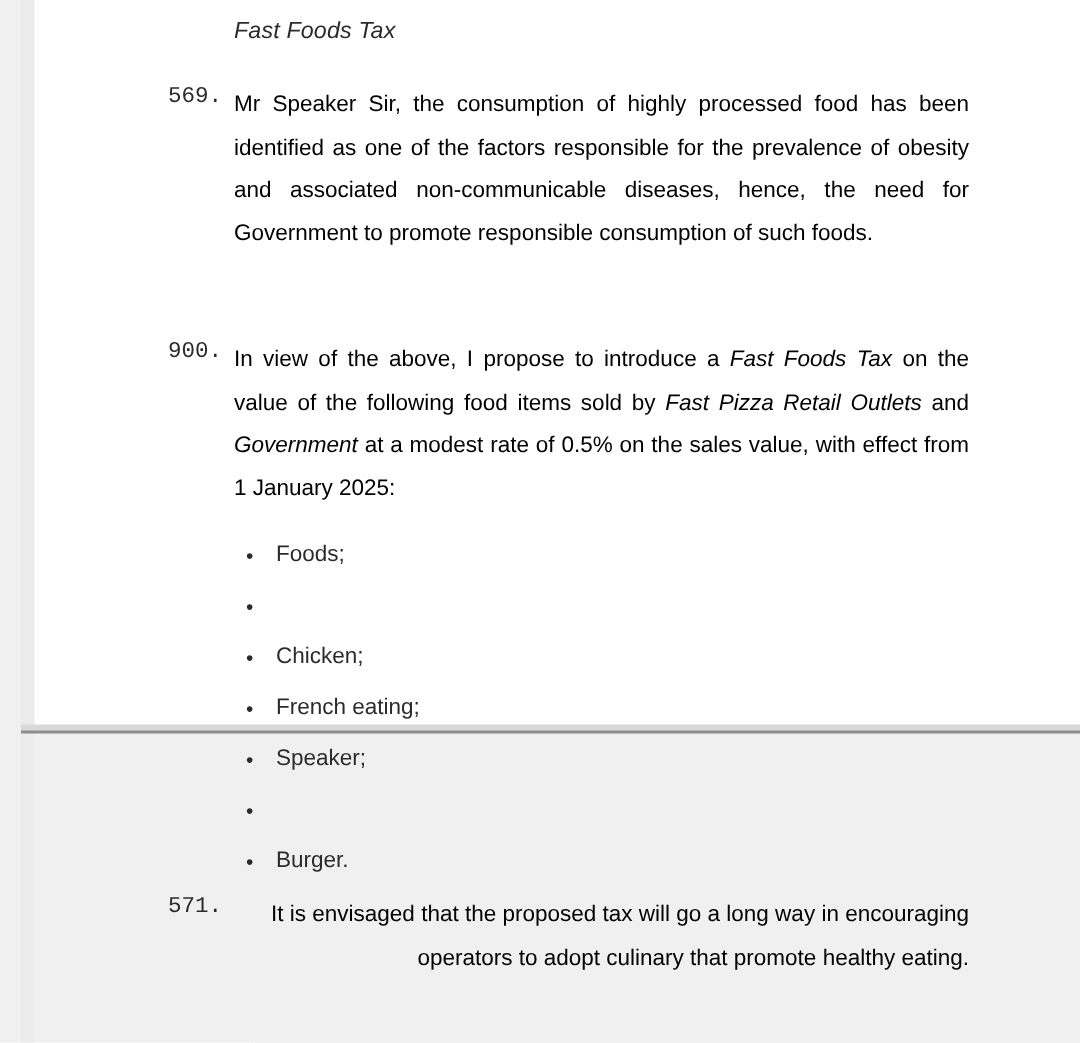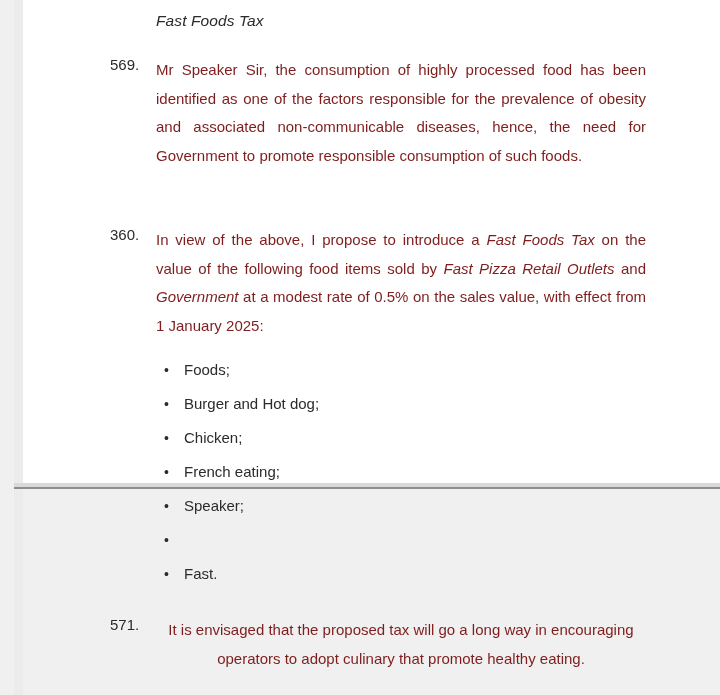--- a/index.html
+++ b/index.html
@@ -82,44 +82,45 @@
   .clause {
     position: absolute;
     left: 0;
     width: 536px;
   }
   .clause-number {
     position: absolute;
     left: 0;
     top: 0;
     width: 38px;
-    text-align: left;
+    text-align: right;
     font-size: 15px;
     color: #2b2b2b;
+    font-family: Liberation Mono, monospace;
   }
   .clause-text {
     margin-left: 46px;
     width: 490px;
     font-size: 15px;
     line-height: 28.7px;
-    color: #7f1d1d;
+    color: #000000;
     text-align: justify;
     text-justify: inter-word;
     hyphens: none;
   }
   .clause-text.ragged {
-    text-align: center;
+    text-align: right;
   }
   .clause-text i {
     font-style: italic;
   }
 
   #clause-569 { top: 56px; }
   #clause-570 { top: 226px; }
-  #clause-571 { top: 596px; margin-top: 20px; }
+  #clause-571 { top: 596px; }
 
   
   #food-items-list {
     position: absolute;
     left: 0;
     top: 353px;
     width: 536px;
     list-style: none;
     margin: 0;
     padding: 0;
@@ -153,32 +154,32 @@
   <div id="doc-body">
 
     <div class="section-heading">Fast Foods Tax</div>
 
     <div class="clause" id="clause-569">
       <div class="clause-number">569.</div>
       <div class="clause-text">Mr Speaker Sir, the consumption of highly processed food has been identified as one of the factors responsible for the prevalence of obesity and associated non-communicable diseases, hence, the need for Government to promote responsible consumption of such foods.</div>
     </div>
 
     <div class="clause" id="clause-570">
-      <div class="clause-number">360.</div>
+      <div class="clause-number">900.</div>
       <div class="clause-text" id="clause-570-text"><span>In view of the above, I propose to introduce a </span><i>Fast Foods Tax</i><span> on the value of the following food items sold by </span><i>Fast Pizza Retail Outlets</i><span> and </span><i>Government</i><span> at a modest rate of 0.5% on the sales value, with effect from 1 January 2025:</span></div>
     </div>
 
     <ul id="food-items-list">
         <li><span class="bullet-glyph">•</span><span>Foods;</span></li>
-        <li><span class="bullet-glyph">•</span><span>Burger and Hot dog;</span></li>
+        <li><span class="bullet-glyph">•</span></li>
         <li><span class="bullet-glyph">•</span><span>Chicken;</span></li>
         <li><span class="bullet-glyph">•</span><span>French eating;</span></li>
         <li><span class="bullet-glyph">•</span><span>Speaker;</span></li>
         <li><span class="bullet-glyph">•</span></li>
-        <li><span class="bullet-glyph">•</span><span>Fast.</span></li>
+        <li><span class="bullet-glyph">•</span><span>Burger.</span></li>
       </ul>
 
     <div class="clause" id="clause-571">
       <div class="clause-number">571.</div>
       <div class="clause-text ragged">It is envisaged that the proposed tax will go a long way in encouraging operators to adopt culinary that promote healthy eating.</div>
     </div>
 
   </div>
 
   <div id="edge-bottom"></div>

